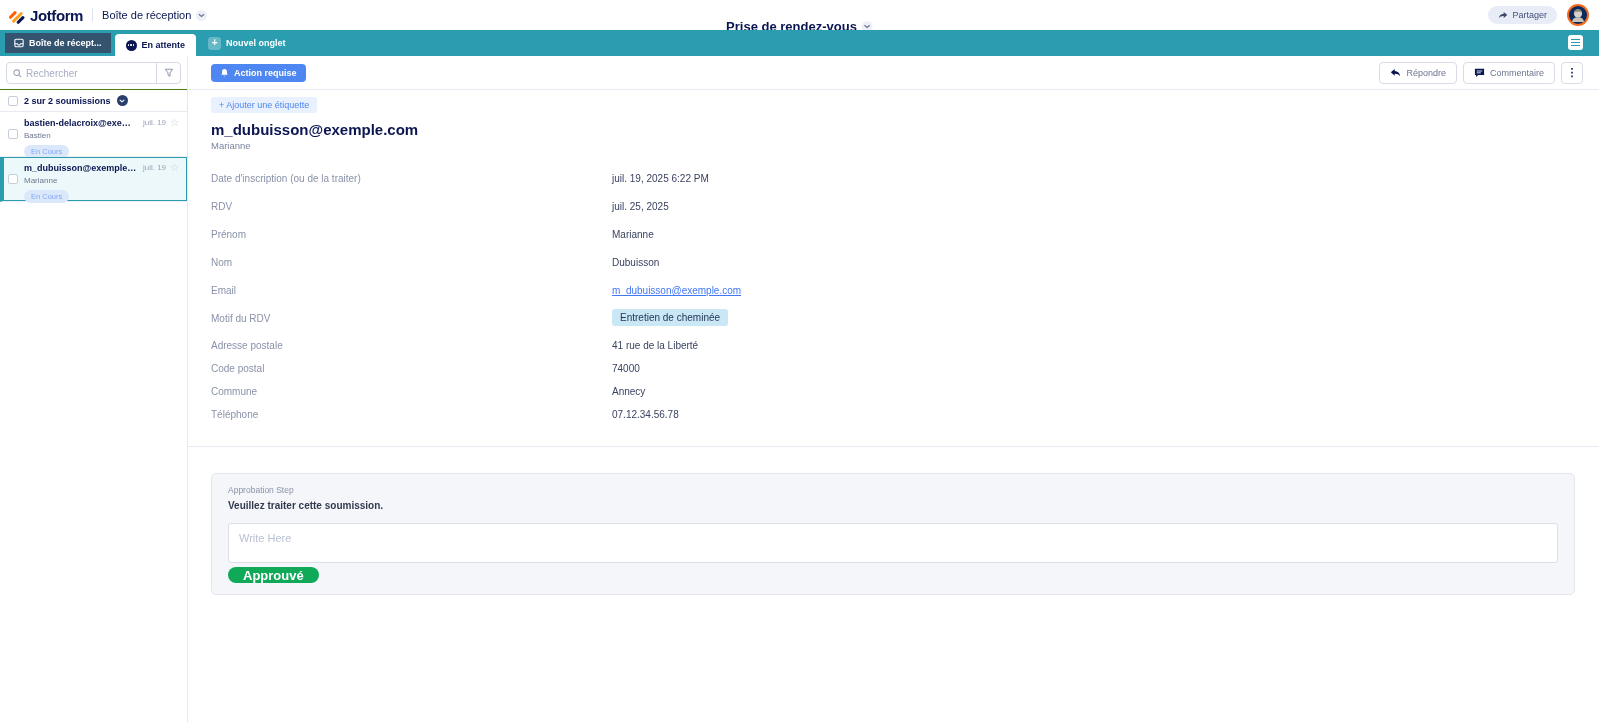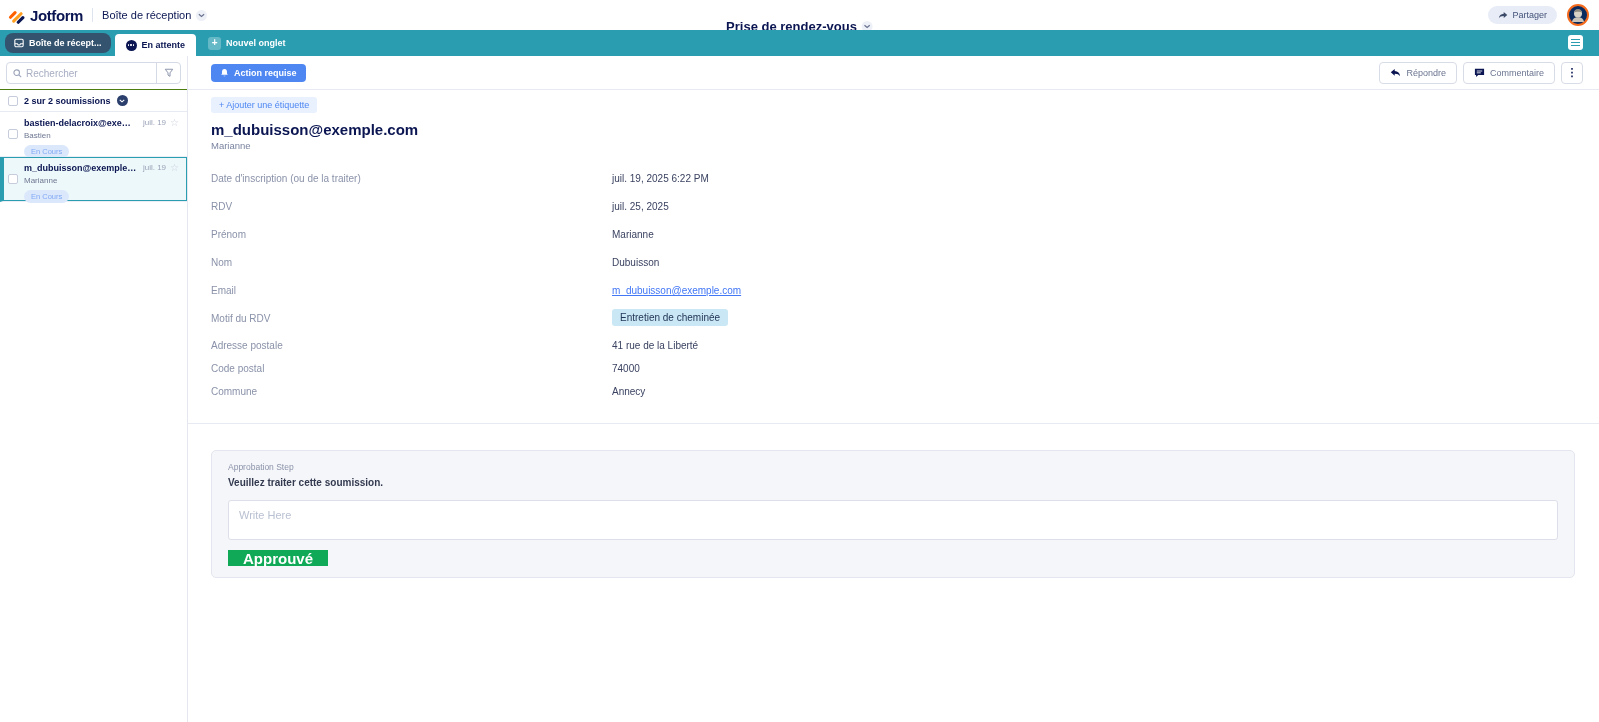--- a/index.html
+++ b/index.html
@@ -19,21 +19,21 @@
   .hdr-center { position:absolute; left:50%; transform:translateX(-50%); top:19px; text-align:center; }
   .hdr-title-row { display:flex; align-items:center; gap:5px; justify-content:center; cursor:pointer; }
   .hdr-title { font-size:13px; font-weight:bold; color:#0a1551; }
   .view-form { font-size:8px; color:#8fb83e; margin-top:1px; cursor:pointer; }
   .hdr-right { margin-left:auto; display:flex; align-items:center; gap:10px; }
   .share-btn { display:flex; align-items:center; gap:4px; background:#e8ecf6; border:none; border-radius:10px; padding:4px 10px; font-size:9px; color:#43527a; font-family:inherit; cursor:pointer; }
   .avatar { width:22px; height:22px; border-radius:50%; border:2px solid #f56b1d; background:#0b2a5e; display:flex; align-items:center; justify-content:center; cursor:pointer; overflow:hidden; }
 
   
   .tabbar { height:26px; flex:0 0 26px; background:#2a9db0; display:flex; align-items:center; padding-left:5px; position:relative; }
-  .tab-dark { height:20px; background:#33536f; border-radius:8px; display:flex; align-items:center; gap:5px; padding:0 9px; color:#fff; font-size:9px; font-weight:bold; cursor:pointer; margin-right:4px; }
+  .tab-dark { height:20px; background:#33536f; border-radius:0; display:flex; align-items:center; gap:5px; padding:0 9px; color:#fff; font-size:9px; font-weight:bold; cursor:pointer; margin-right:4px; }
   .tab-active { align-self:flex-end; height:22px; background:#fff; border-radius:4px 4px 0 0; display:flex; align-items:center; gap:5px; padding:0 11px; color:#0a1551; font-size:9px; font-weight:bold; cursor:pointer; margin-right:4px; }
   .pend-ic { width:11px; height:11px; border-radius:50%; background:#0a1551; display:flex; align-items:center; justify-content:center; gap:1px; }
   .pend-ic i { width:1.5px; height:1.5px; border-radius:50%; background:#fff; display:block; }
   .tab-new { display:flex; align-items:center; gap:5px; padding:0 8px; color:#fff; font-size:9px; font-weight:bold; cursor:pointer; }
   .plus-box { width:13px; height:13px; border-radius:3px; background:rgba(255,255,255,0.28); color:#fff; font-size:10px; line-height:12px; text-align:center; font-weight:bold; }
   .listview-btn { position:absolute; right:16px; top:5px; width:15px; height:15px; background:#fff; border-radius:3px; border:none; display:flex; flex-direction:column; align-items:center; justify-content:center; gap:1.5px; cursor:pointer; }
   .listview-btn i { width:9px; height:1.5px; background:#2a9db0; display:block; }
 
   
   .content { flex:1; display:flex; min-height:0; }
@@ -84,21 +84,21 @@
   .f-link { font-size:10px; color:#4277f5; text-decoration:underline; cursor:pointer; }
   .f-chip { display:inline-block; background:#c9e7f5; color:#253757; font-size:10px; padding:3px 8px; border-radius:3px; margin-top:-4px; }
   .hr { border-top:1px solid #e8eaf1; margin-top:26px; }
 
   
   .appr-card { margin:26px 24px 0 23px; background:#f5f6fa; border:1px solid #e3e6ee; border-radius:5px; padding:11px 16px 11px 16px; }
   .appr-step { font-size:8.5px; color:#8b93a9; }
   .appr-instr { font-size:10px; font-weight:bold; color:#333a4f; margin-top:5px; }
   .appr-ta { display:block; width:100%; height:40px; margin-top:12px; border:1px solid #dcdfe9; border-radius:3px; resize:none; font-size:11px; font-family:inherit; color:#333; padding:8px 10px; outline:none; background:#fff; }
   .appr-ta::placeholder { color:#b9c0d1; }
-  .approve-btn { margin-top:10px; background:#0fa958; color:#fff; border:none; border-radius:0; font-size:15px; font-weight:bold; padding:4px 15px; height:16px; cursor:pointer; font-family:inherit; display:flex; align-items:center; }
+  .approve-btn { margin-top:4px; background:#0fa958; color:#fff; border:none; border-radius:8px; font-size:13px; font-weight:bold; padding:4px 15px; height:16px; cursor:pointer; font-family:inherit; display:flex; align-items:center; }
 </style>
 </head>
 <body>
 
 <div class="app">
 
   <div class="hdr">
     <div class="logo-wrap">
       <span style="display:flex;">
         <svg width="17" height="17" viewBox="0 0 24 24">
@@ -310,20 +310,24 @@
             <span class="f-value">41 rue de la Liberté</span>
           </div>
           <div class="field-row">
             <span class="f-label">Code postal</span>
             <span class="f-value">74000</span>
           </div>
           <div class="field-row">
             <span class="f-label">Commune</span>
             <span class="f-value">Annecy</span>
           </div>
+          <div class="field-row">
+            <span class="f-label">Téléphone</span>
+            <span class="f-value">07.12.34.56.78</span>
+          </div>
         </div>
 
         <div class="hr"></div>
 
         <div class="appr-card">
           <div class="appr-step">Approbation Step</div>
           <div class="appr-instr">Veuillez traiter cette soumission.</div>
           <textarea class="appr-ta" placeholder="Write Here" style=""></textarea>
           <button class="approve-btn">Approuvé</button>
         </div>

